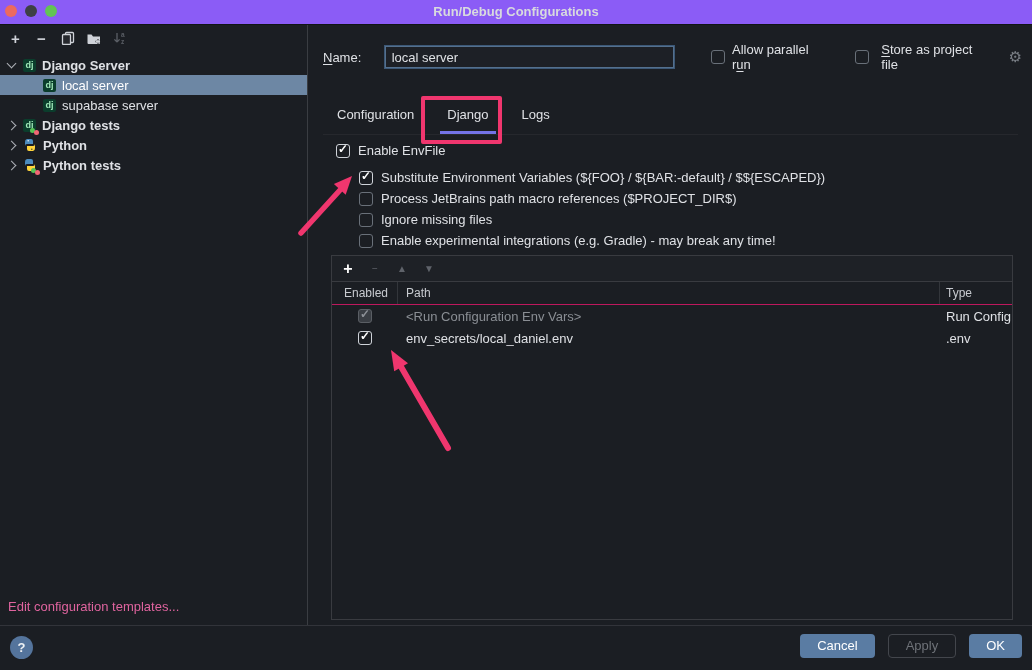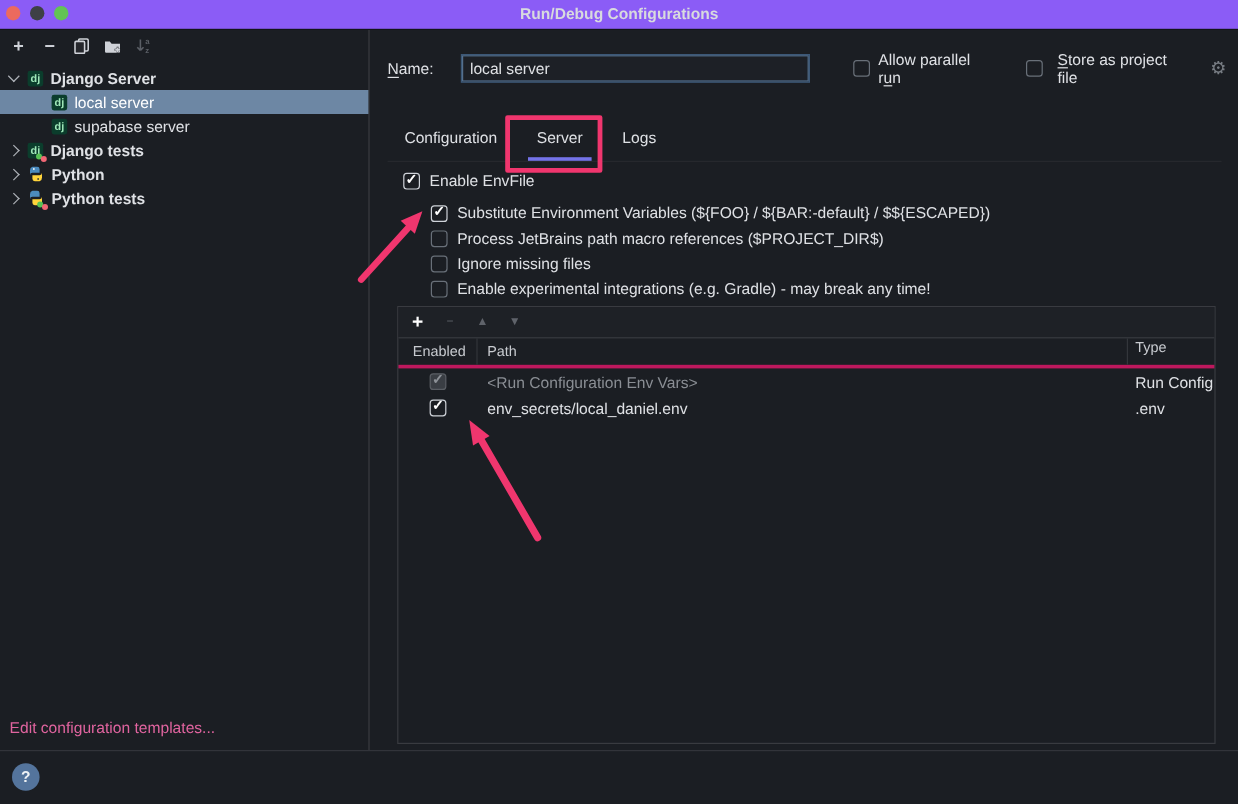--- a/index.html
+++ b/index.html
@@ -67,21 +67,21 @@
   .cb{width:14px;height:14px;box-sizing:border-box;border:1.5px solid #697079;border-radius:3px;position:relative;flex:none;background:transparent;}
   .cb.checked{border-color:#cfd3d9;}
   .cb.checked::after{content:"✓";position:absolute;left:1px;top:-3px;font-size:12px;font-weight:700;color:#ffffff;}
   .cb.discheck{border-color:#5a5e64;background:#3a3e44;}
   .cb.discheck::after{content:"✓";position:absolute;left:1px;top:-3px;font-size:12px;font-weight:700;color:#8d9197;}
   
   .table-panel{position:absolute;left:22px;top:230px;width:682px;height:365px;border:1px solid #393b40;box-sizing:border-box;}
   .t-toolbar{height:25px;background:#1e2126;border-bottom:1px solid #393b40;display:flex;align-items:center;gap:13px;padding:0 9px;}
   .t-ic{color:#5f636a;font-size:10px;width:14px;text-align:center;}
   .t-ic.add{color:#ffffff;font-size:16px;font-weight:700;}
-  .t-header{height:22px;display:flex;border-bottom:3px solid #be185d;color:#c8cbd0;font-size:12px;}
+  .t-header{height:22px;display:flex;align-items:center;border-bottom:1px solid #be185d;color:#c8cbd0;font-size:12px;}
   .col-en{width:66px;padding-left:12px;box-sizing:border-box;}
   .col-path{flex:1;padding-left:8px;box-sizing:border-box;}
   .col-type{width:72px;padding-left:6px;box-sizing:border-box;}
   .t-header .col-en,.t-header .col-path{border-right:1px solid #33363b;align-self:stretch;display:flex;align-items:center;}
   .t-row{height:22px;display:flex;align-items:center;}
   .t-row .col-en{display:flex;justify-content:center;padding-left:0;}
   .t-row .path-dim{color:#8a8e94;}
   
   .annot-rect{position:absolute;left:421px;top:96px;width:81px;height:48px;border:4px solid #f0366e;border-radius:2px;box-sizing:border-box;pointer-events:none;z-index:9;}
   .annot-svg{position:absolute;left:0;top:0;width:1032px;height:670px;pointer-events:none;z-index:9;}
@@ -186,21 +186,21 @@
     </span>
     <span class="hdr-check gap2">
       <span class="cb"></span>
       <span><span class="mn">S</span><span>tore as project file</span></span>
       <span class="gear">⚙</span>
     </span>
   </div>
 
   <div class="tabs-row">
     <span class="tab first">Configuration</span>
-    <span class="tab selected">Server</span>
+    <span class="tab selected">Django</span>
     <span class="tab">Logs</span>
   </div>
 
   <div class="options">
     <div class="opt">
       <span class="cb checked"></span>
       <span>Enable EnvFile</span>
     </div>
     <div class="opt sub gapTop">
       <span class="cb checked"></span>
@@ -244,20 +244,25 @@
           <span class="cb checked"></span>
         </span>
       <span class="col-path">env_secrets/local_daniel.env</span>
       <span class="col-type">.env</span>
     </div>
   </div>
 </div>
 
 <div class="footer">
   <div class="help">?</div>
+  <div class="btns">
+    <div class="btn primary">Cancel</div>
+    <div class="btn disabled">Apply</div>
+    <div class="btn primary">OK</div>
+  </div>
 </div>
 
 <div class="annot-rect"></div>
 <svg class="annot-svg">
   <g>
     <path d="M301 233 L341 189" stroke="#f0366e" stroke-width="5.5" stroke-linecap="round" fill="none"></path>
     <polygon points="352,176 345.7,194.7 333.9,183.9" fill="#f0366e"></polygon>
   </g>
   <g>
     <path d="M448 448 L400 365" stroke="#f0366e" stroke-width="6" stroke-linecap="round" fill="none"></path>

